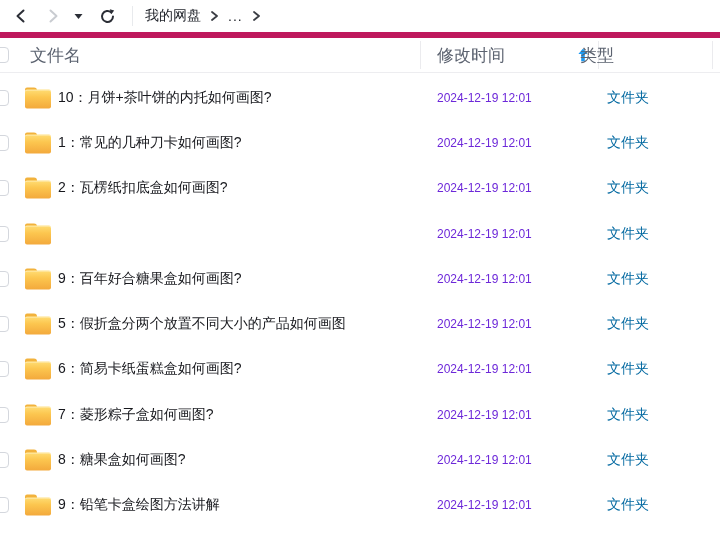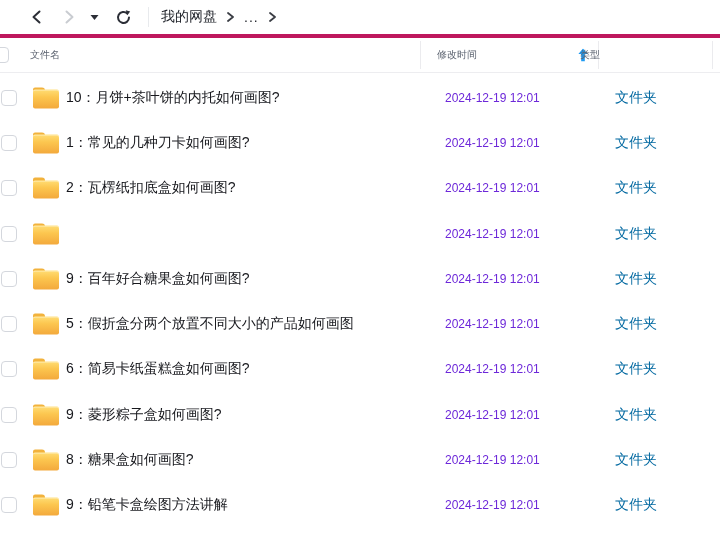--- a/index.html
+++ b/index.html
@@ -7,21 +7,21 @@
   body {
     width:720px; height:550px; overflow:hidden; background:#fff;
     font-family:"Liberation Sans","DejaVu Sans",sans-serif;
     -webkit-font-smoothing:antialiased;
   }
   .app { position:relative; width:720px; height:550px; overflow:hidden; background:#fff; }
 
   
   .navbar {
     height:38px; display:flex; align-items:center;
-    border-bottom:4px solid #be185d; padding-left:22px;
+    border-bottom:6px solid #be185d; padding-left:6px;
   }
   .icon-btn {
     background:none; border:none; padding:0; margin:0;
     display:flex; align-items:center; justify-content:center;
     width:26px; height:26px; cursor:pointer;
   }
   .icon-btn.back { margin-left:2px; }
   .icon-btn.forward { margin-left:6px; }
   .icon-btn.caret { width:16px; margin-left:4px; }
   .icon-btn.refresh { margin-left:8px; }
@@ -29,21 +29,21 @@
 
   .breadcrumb { display:flex; align-items:center; font-size:14px; color:#23262d; }
   .crumb { cursor:pointer; white-space:nowrap; color:#23262d; }
   .crumb-sep { display:flex; align-items:center; margin:0 9px; }
   .crumb-ellipsis { color:#23262d; cursor:pointer; letter-spacing:1px; }
   .crumb-current { margin-left:12px; }
 
   
   .table-header {
     position:relative; height:35px; border-bottom:1px solid #ededf0;
-    font-size:10px; color:#5c6370;
+    font-size:17px; color:#5c6370;
   }
   .table-header .hcell { position:absolute; top:50%; transform:translateY(-50%); white-space:nowrap; cursor:pointer; }
   .h-name { left:30px; }
   .h-modified { left:437px; }
   .h-type { left:580px; }
   .sort-arrow { position:absolute; left:578px; top:50%; transform:translateY(-50%); display:flex; cursor:pointer; }
   .col-divider { position:absolute; top:3px; bottom:3px; width:1px; background:#ebebee; }
   .col-divider.d1 { left:420px; }
   .col-divider.d2 { left:598px; }
   .col-divider.d3 { left:712px; }
@@ -51,21 +51,21 @@
   
   .checkbox {
     position:absolute; left:-7px; top:50%; transform:translateY(-50%);
     width:16px; height:16px; border:1px solid #d4d7dd; border-radius:4px;
     background:#fff; cursor:pointer;
   }
   .table-header .checkbox { top:50%; }
 
   
   .rows { padding-top:2px; }
-  .row { position:relative; height:45.3px; cursor:pointer;margin-left:8px; }
+  .row { position:relative; height:45.3px; cursor:pointer; }
   .folder-icon {
     position:absolute; left:25px; top:50%; transform:translateY(-50%);
     width:26px; height:21px;
   }
   .folder-tab {
     position:absolute; top:0; left:0; width:12px; height:6px;
     background:#f2b23c; border-radius:2px 3px 0 0;
   }
   .folder-body {
     position:absolute; top:2.5px; left:0; right:0; height:18.5px;
@@ -222,21 +222,21 @@
       <span class="cell-modified">2024-12-19 12:01</span>
       <span class="cell-type">文件夹</span>
     </div>
 
     <div class="row">
       <span class="checkbox"></span>
       <span class="folder-icon">
         <span class="folder-tab"></span>
         <span class="folder-body"></span>
       </span>
-      <span class="cell-name">9：菱形粽子盒如何画图?</span>
+      <span class="cell-name">7：菱形粽子盒如何画图?</span>
       <span class="cell-modified">2024-12-19 12:01</span>
       <span class="cell-type">文件夹</span>
     </div>
 
     <div class="row">
       <span class="checkbox"></span>
       <span class="folder-icon">
         <span class="folder-tab"></span>
         <span class="folder-body"></span>
       </span>

